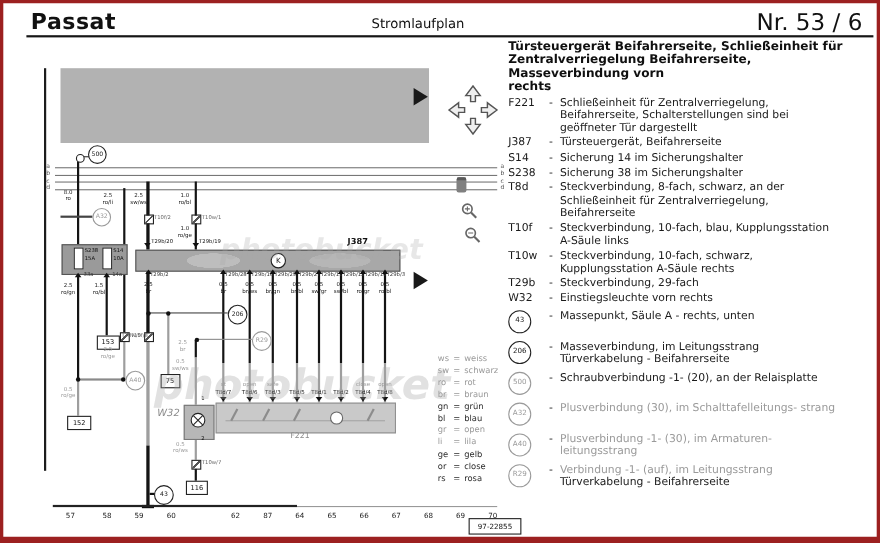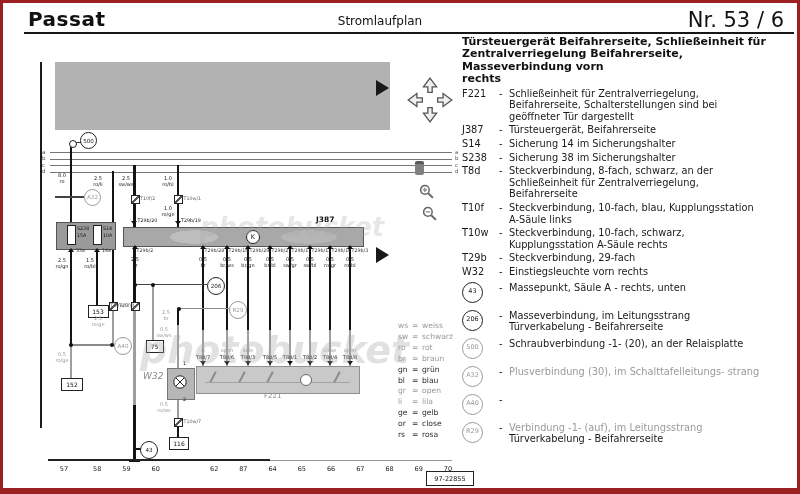--- a/index.html
+++ b/index.html
@@ -473,20 +473,24 @@
         <div class="ldash">-</div>
         <div class="ldesc">
           <div class="mut">Plusverbindung (30), im Schalttafelleitungs- strang</div>
         </div>
       </div>
       <div class="lrow crow">
         <div class="lkey">
           <div class="ccircle mut">A40</div>
         </div>
         <div class="ldash">-</div>
+        <div class="ldesc">
+          <div class="mut">Plusverbindung -1- (30), im Armaturen-</div>
+          <div class="mut">leitungsstrang</div>
+        </div>
       </div>
       <div class="lrow crow">
         <div class="lkey">
           <div class="ccircle mut">R29</div>
         </div>
         <div class="ldash">-</div>
         <div class="ldesc">
           <div class="mut">Verbindung -1- (auf), im Leitungsstrang</div>
           <div>Türverkabelung - Beifahrerseite</div>
         </div>

